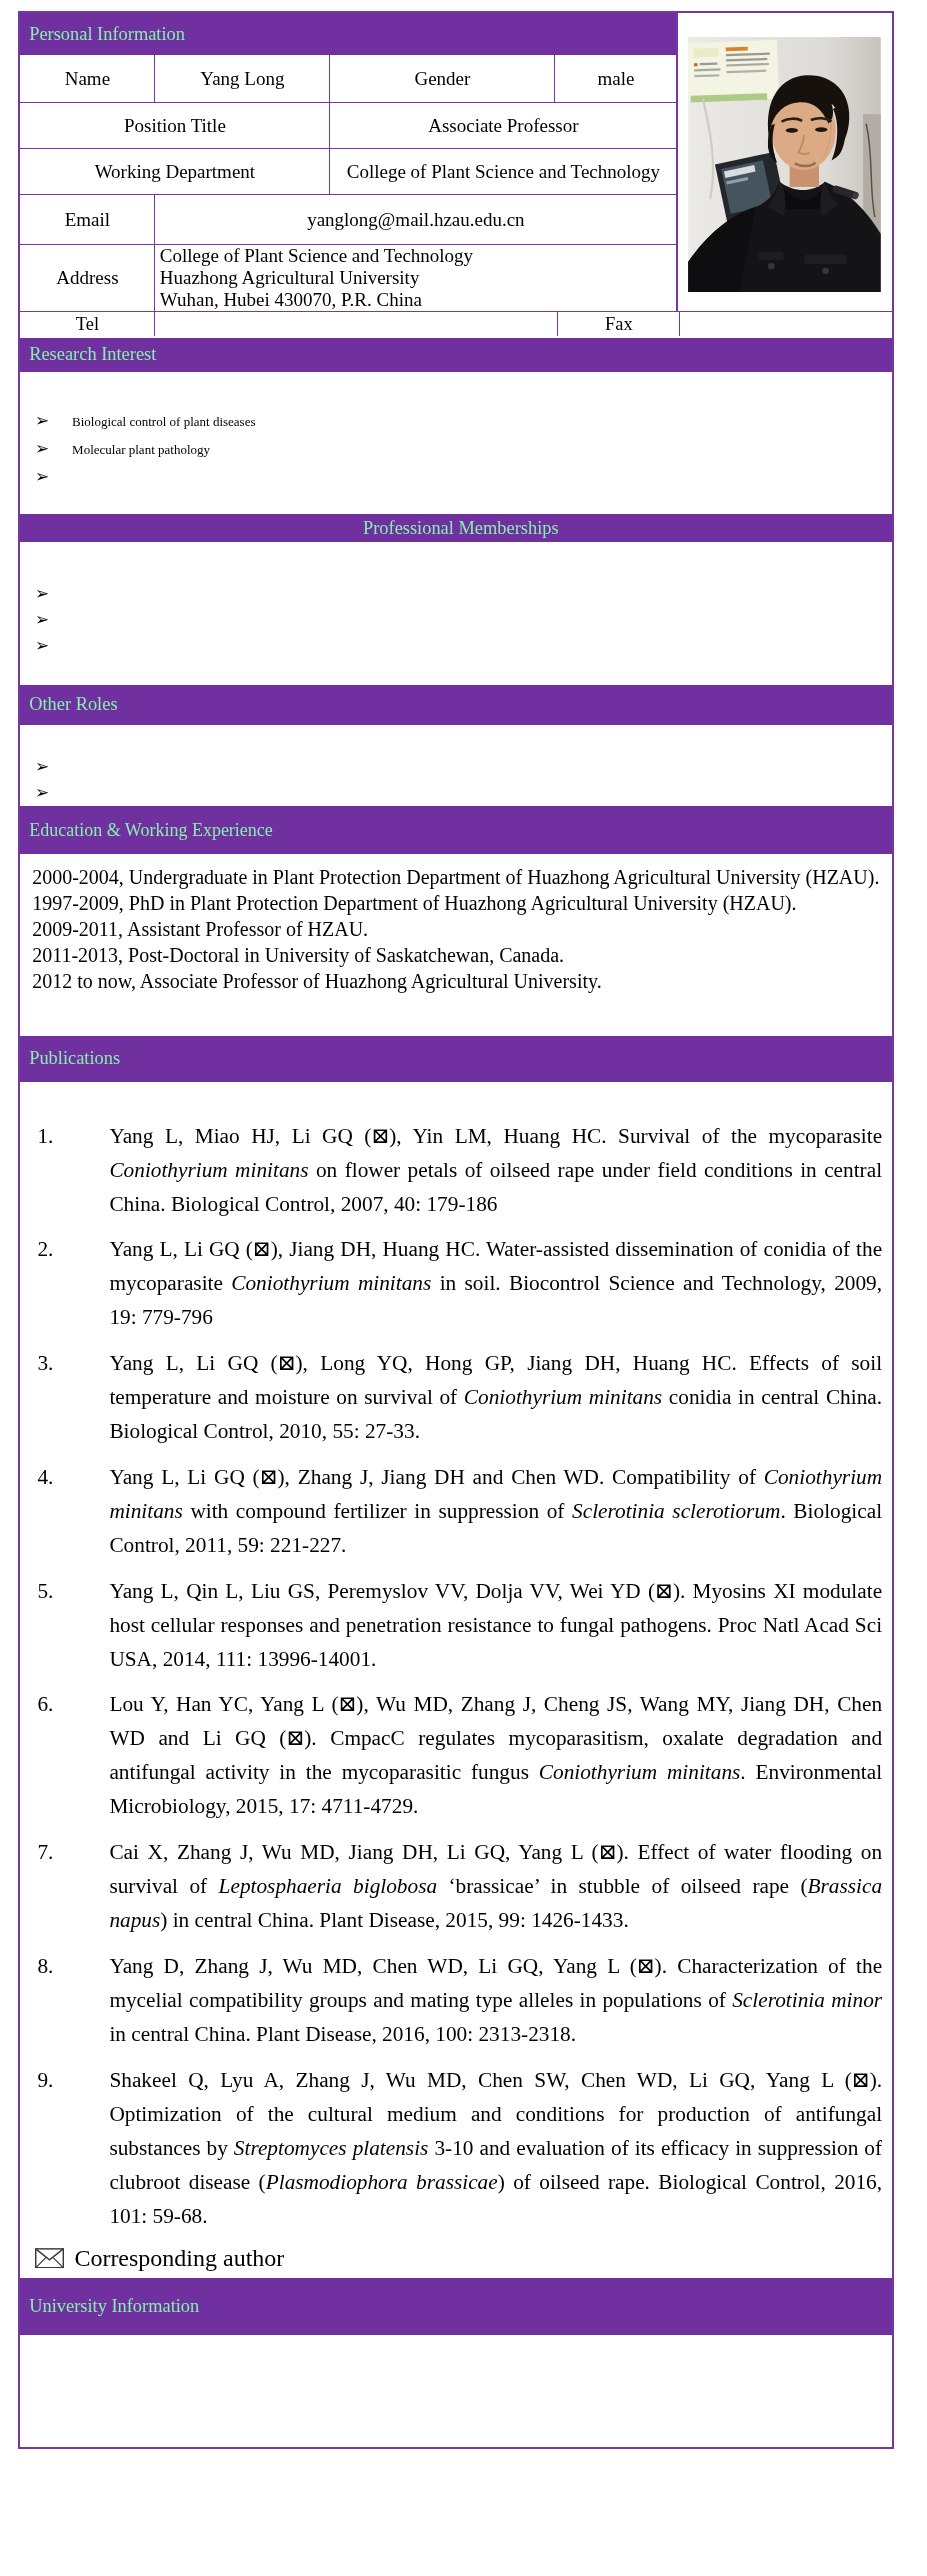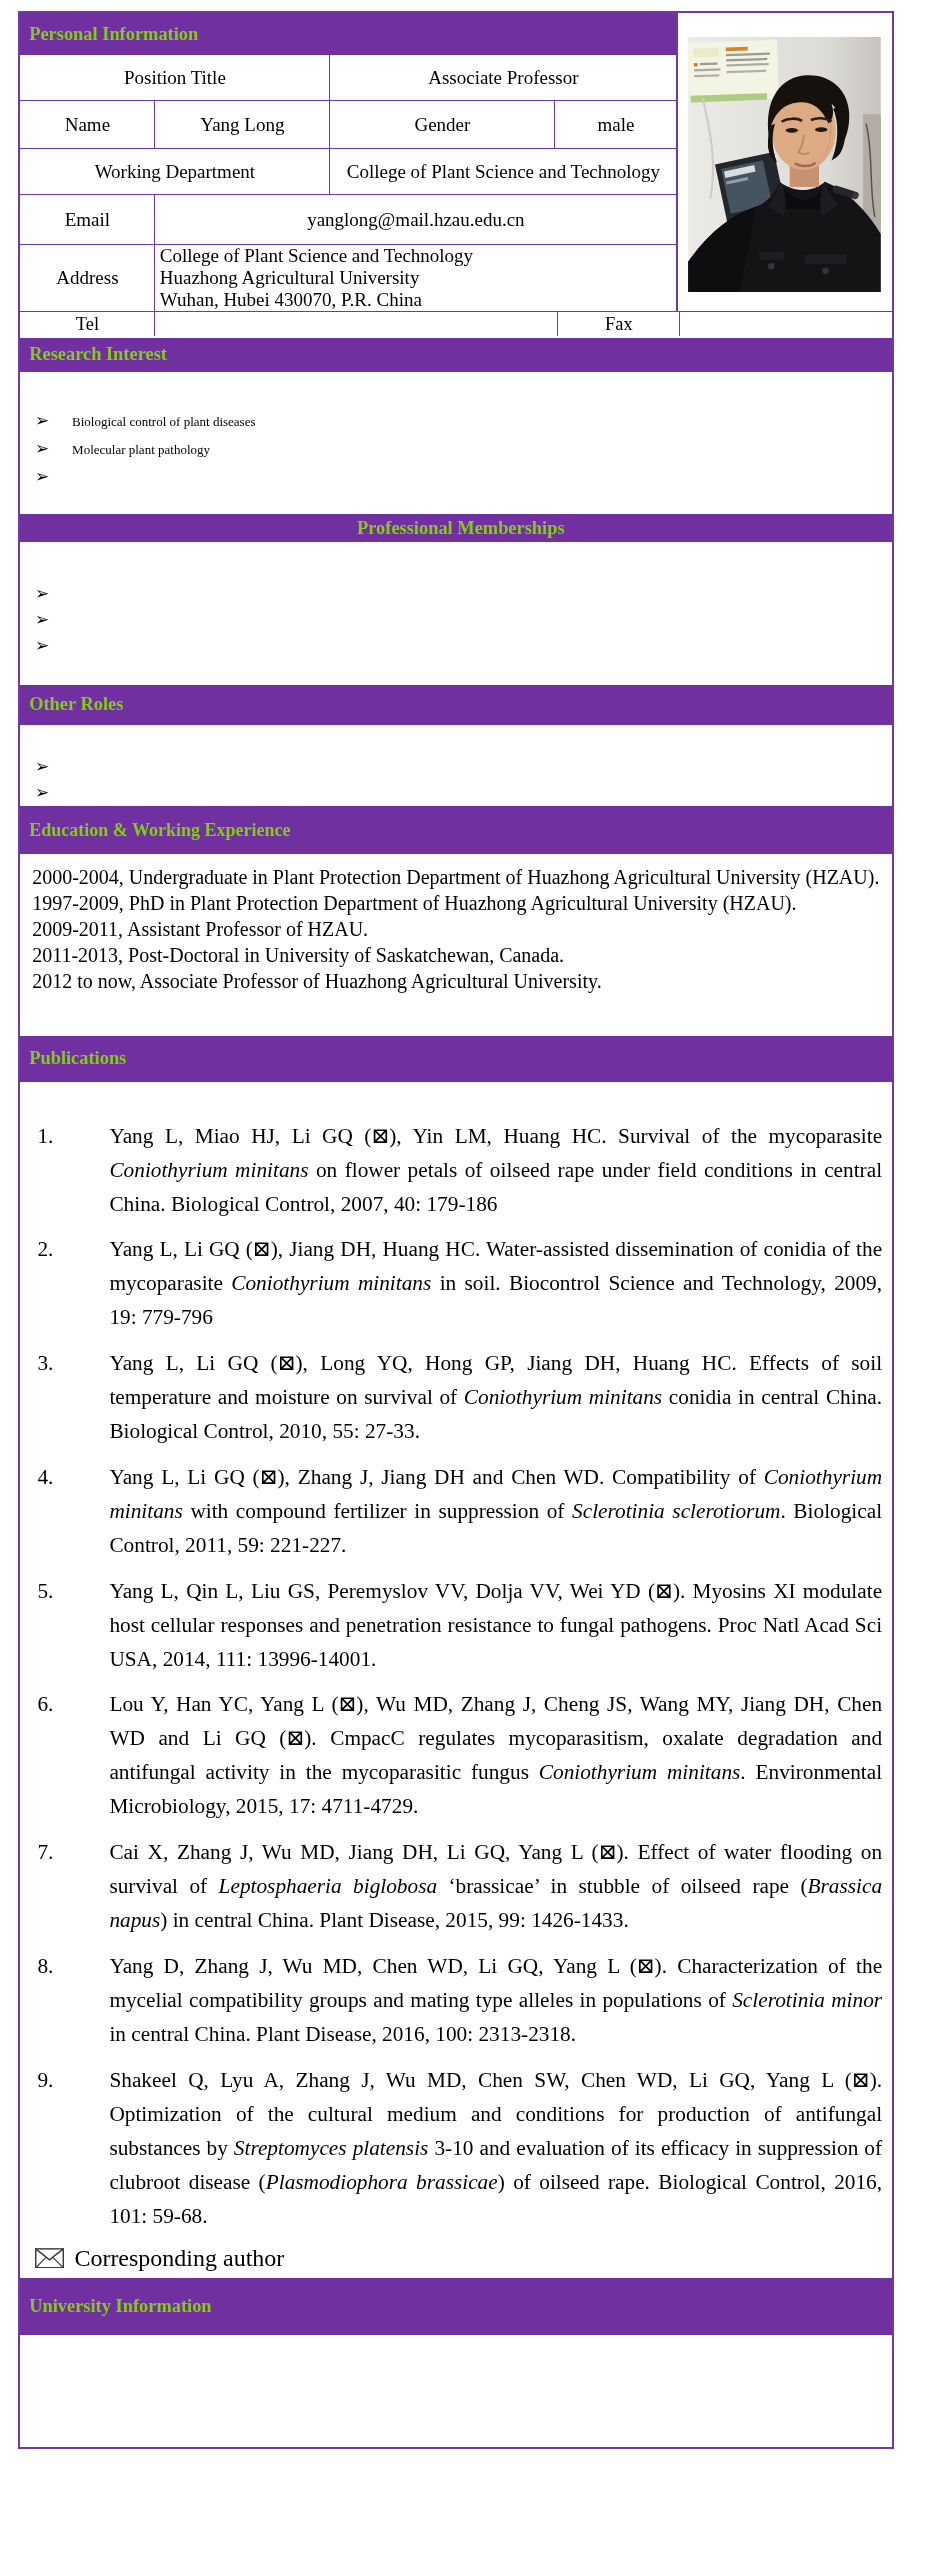--- a/index.html
+++ b/index.html
@@ -15,21 +15,21 @@
   .doc{
     position:absolute;left:18.4px;top:11px;width:876px;min-height:2438px;
     box-sizing:border-box;border:2.2px solid var(--line);background:#fff;
   }
   
   .top{display:flex;border-bottom:1.5px solid var(--line);}
   .left-col{width:656px;box-sizing:border-box;}
   .photo-cell{flex:1;border-left:2.2px solid var(--line);position:relative;background:#fff;}
   .photo-frame{position:absolute;left:9.6px;top:23.6px;width:193px;height:255px;overflow:hidden;}
   .band{
-    background:var(--band);color:#84cc16;font-weight:bold;font-size:18.4px;
+    background:var(--band);color:#86efac;font-weight:normal;font-size:18.4px;
     display:flex;align-items:center;padding-left:8.8px;box-sizing:border-box;
   }
   .band-personal{height:42px;}
   .prow{display:flex;box-sizing:border-box;border-bottom:1.5px solid var(--line);}
   .prow:last-child{border-bottom:none;}
   .cell{
     display:flex;align-items:center;justify-content:center;text-align:center;
     font-size:19px;box-sizing:border-box;border-right:1.5px solid var(--line);
   }
   .cell.last{border-right:none;}
@@ -83,30 +83,30 @@
 
 <div class="doc">
 
   <div class="top">
     <div class="left-col">
 
       <div class="band band-personal">
         <span>Personal Information</span>
       </div>
 
-      <div class="prow row-pos">
-        <div class="cell cw">Position Title</div>
-        <div class="cell c4 last">Associate Professor</div>
-      </div>
-
       <div class="prow row-name">
         <div class="cell c1">Name</div>
         <div class="cell c2">Yang Long</div>
         <div class="cell c3">Gender</div>
         <div class="cell c4 last">male</div>
+      </div>
+
+      <div class="prow row-pos">
+        <div class="cell cw">Position Title</div>
+        <div class="cell c4 last">Associate Professor</div>
       </div>
 
       <div class="prow row-dept">
         <div class="cell cw">Working Department</div>
         <div class="cell c4 last">College of Plant Science and Technology</div>
       </div>
 
       <div class="prow row-email">
         <div class="cell c1">Email</div>
         <div class="cell c4 last">yanglong@mail.hzau.edu.cn</div>

